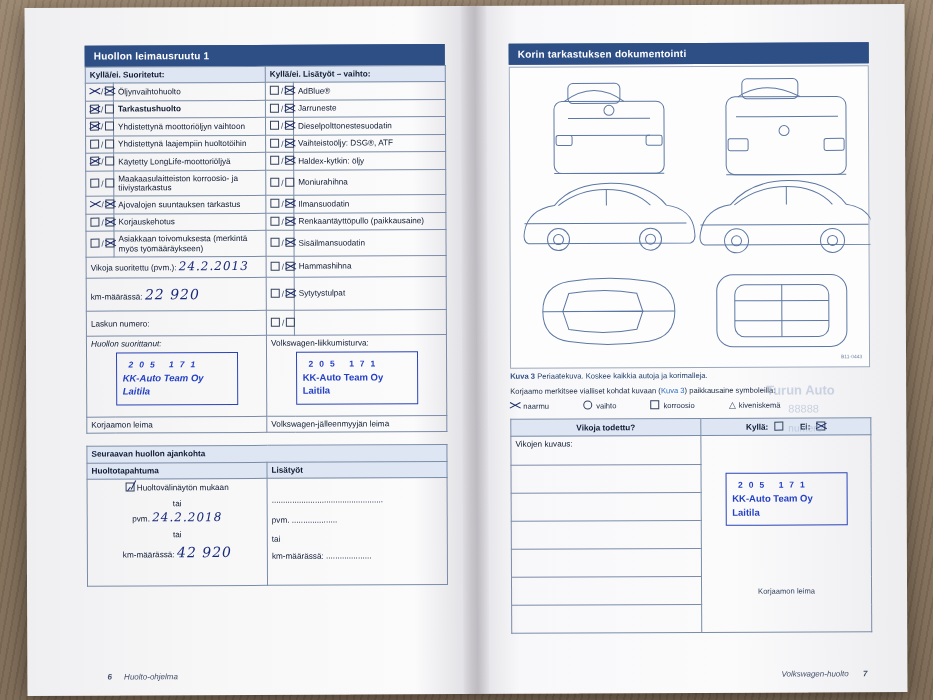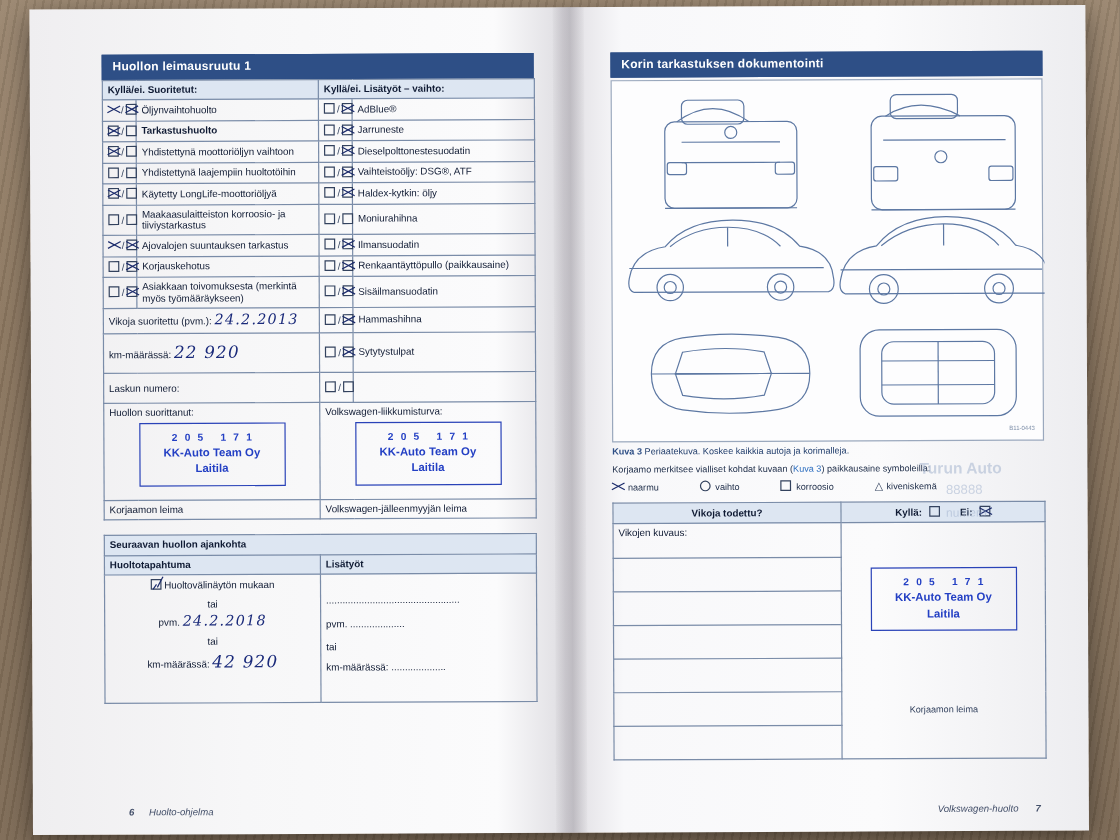--- a/index.html
+++ b/index.html
@@ -62,21 +62,21 @@
   }
   .xmark:before{transform:rotate(28deg);}
   .xmark:after{transform:rotate(-28deg);}
   .vmark{position:relative;display:inline-block;width:9px;height:9px;vertical-align:-1px;}
   .vmark:before{content:"";position:absolute;left:1px;top:7px;width:5px;height:1.3px;background:#1b2b6b;transform:rotate(-55deg);}
   .vmark:after{content:"";position:absolute;left:3px;top:3px;width:10px;height:1.3px;background:#1b2b6b;transform:rotate(-62deg);}
 
   
   .stamp{
     border:1.3px solid #2a43b8;color:#2440c4;
-    font-weight:bold;text-align:center;
+    font-weight:bold;
     padding:5px 6px 6px;font-size:9px;line-height:1.45;
     width:108px;
   }
   .stamp .nums{font-size:8.5px;letter-spacing:6px;padding-left:6px;}
   .stamp .l2{font-size:9.5px;}
   .stamp .l3{font-size:9.5px;}
 
   .cap{font-size:7.6px;color:#33425e;}
   .footer{
     position:absolute;bottom:14px;font-size:8px;color:#44506a;font-style:italic;
@@ -208,21 +208,21 @@
         <tr>
           <td colspan="2" style="height:18px">
             <span>Laskun numero:</span>
             <span class="handw-sm"></span>
           </td>
           <td class="chkcell"><span class="box"></span><span class="sl">/</span><span class="box"></span></td>
           <td></td>
         </tr>
 
         <tr>
-          <td colspan="2" style="height:74px;vertical-align:top;">
+          <td colspan="2" style="height:74px;vertical-align:top;font-style:italic;">
             <div>Huollon suorittanut:</div>
             <div style="display:flex;justify-content:center;margin-top:4px;">
               <div class="stamp">
                 <div class="nums">205      171</div>
                 <div class="l2">KK-Auto Team Oy</div>
                 <div class="l3">Laitila</div>
               </div>
             </div>
           </td>
           <td colspan="2" style="height:74px;vertical-align:top;">

